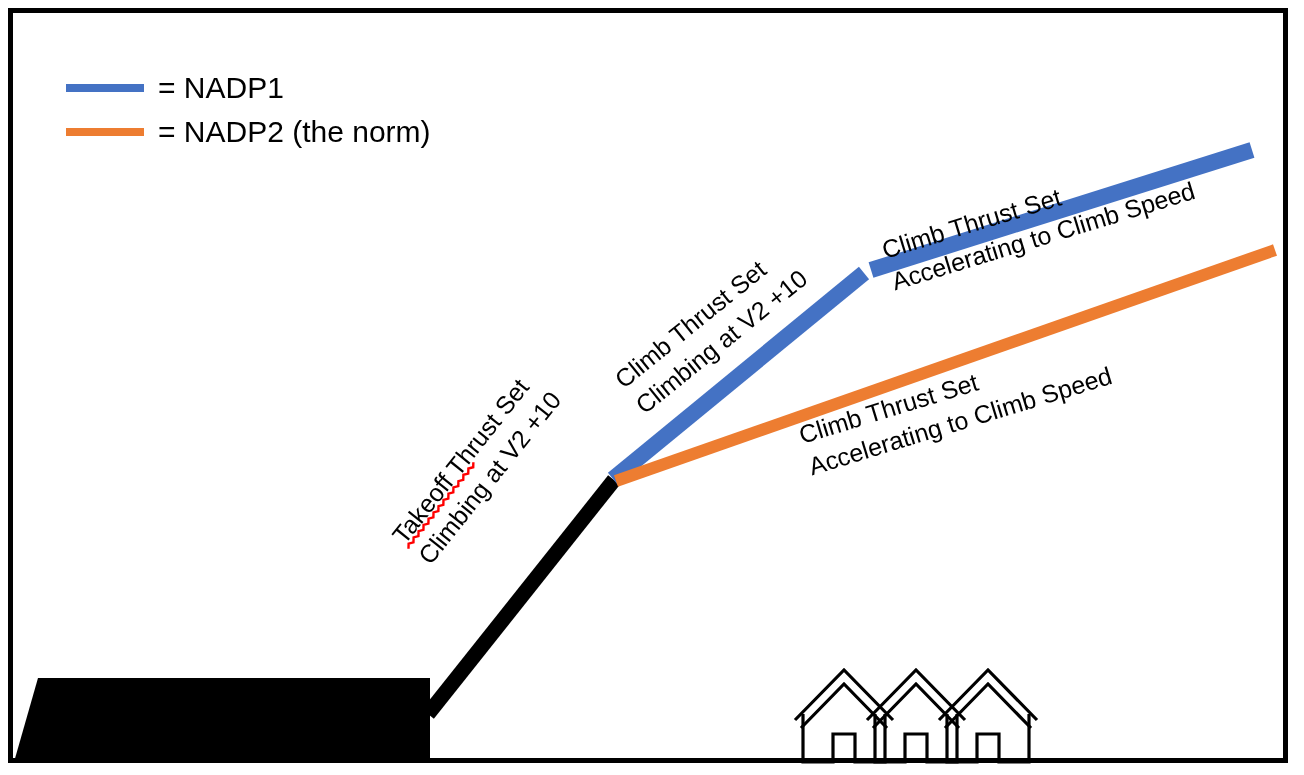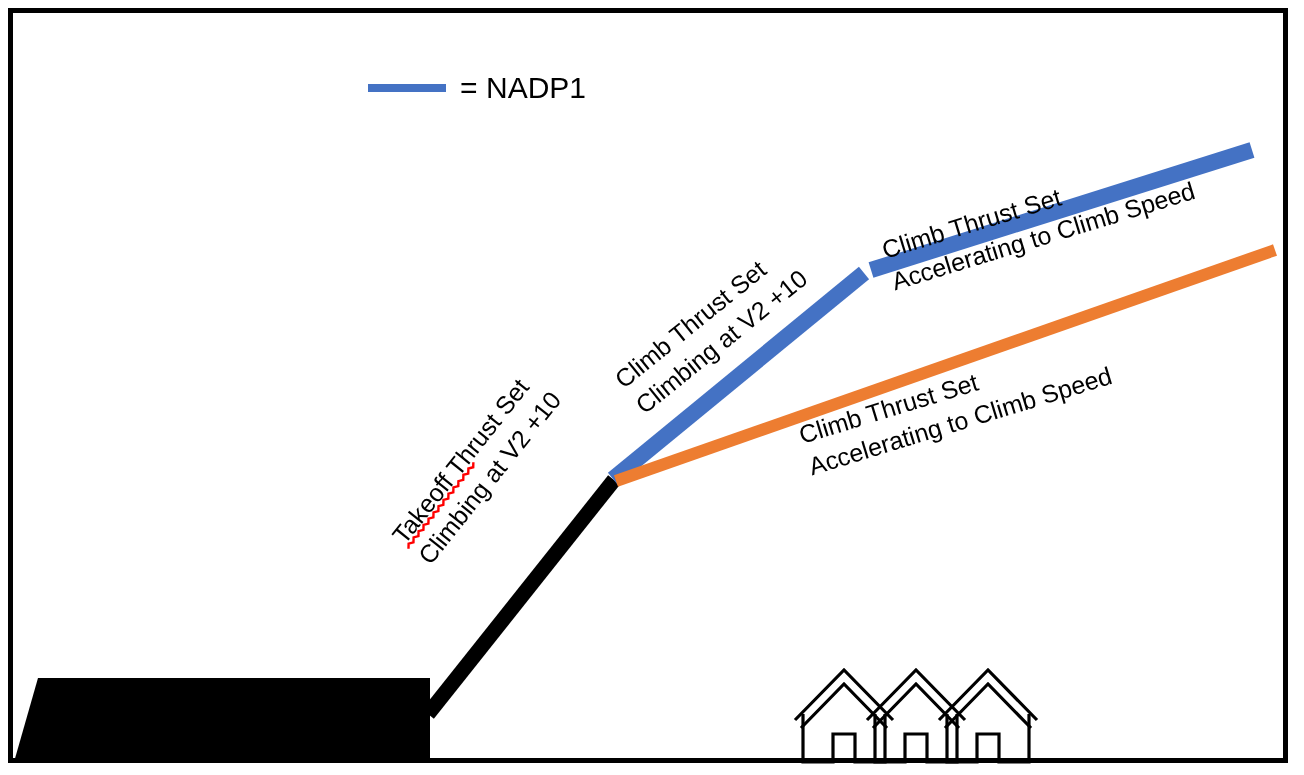--- a/index.html
+++ b/index.html
@@ -41,21 +41,20 @@
   .legend {
     position: absolute;
     left: 66px;
     top: 66px;
     width: 520px;
   }
   .legend-row {
     display: flex;
     align-items: center;
     height: 44px;
-    justify-content: flex-end;
   }
   .legend-swatch {
     width: 78px;
     height: 8px;
     flex: 0 0 auto;
   }
   .legend-label {
     margin-left: 14px;
     font-size: 30px;
     line-height: 1;
@@ -147,20 +146,24 @@
         <path d="M 6,76 L 49,32 L 92,76"></path>
       </g>
     </g>
   </svg>
 
   <div class="legend">
     <div class="legend-row">
       <span class="legend-swatch" style="background:#4472C4"></span>
       <span class="legend-label">= NADP1</span>
     </div>
+    <div class="legend-row">
+      <span class="legend-swatch" style="background:#ED7D31"></span>
+      <span class="legend-label">= NADP2 (the norm)</span>
+    </div>
   </div>
 
   <div class="annot a-takeoff">
     <span class="ln">Takeoff Thrust Set</span>
     <span class="ln">Climbing at V2 +10</span>
     <svg class="squiggle" viewBox="0 0 108 6" preserveAspectRatio="none">
       <path d="M0,4 L4,1 L8,4 L12,1 L16,4 L20,1 L24,4 L28,1 L32,4 L36,1 L40,4 L44,1 L48,4 L52,1 L56,4 L60,1 L64,4 L68,1 L72,4 L76,1 L80,4 L84,1 L88,4 L92,1 L96,4 L100,1 L104,4 L108,1" fill="none" stroke="#FF0000" stroke-width="2.4"></path>
     </svg>
   </div>
 

